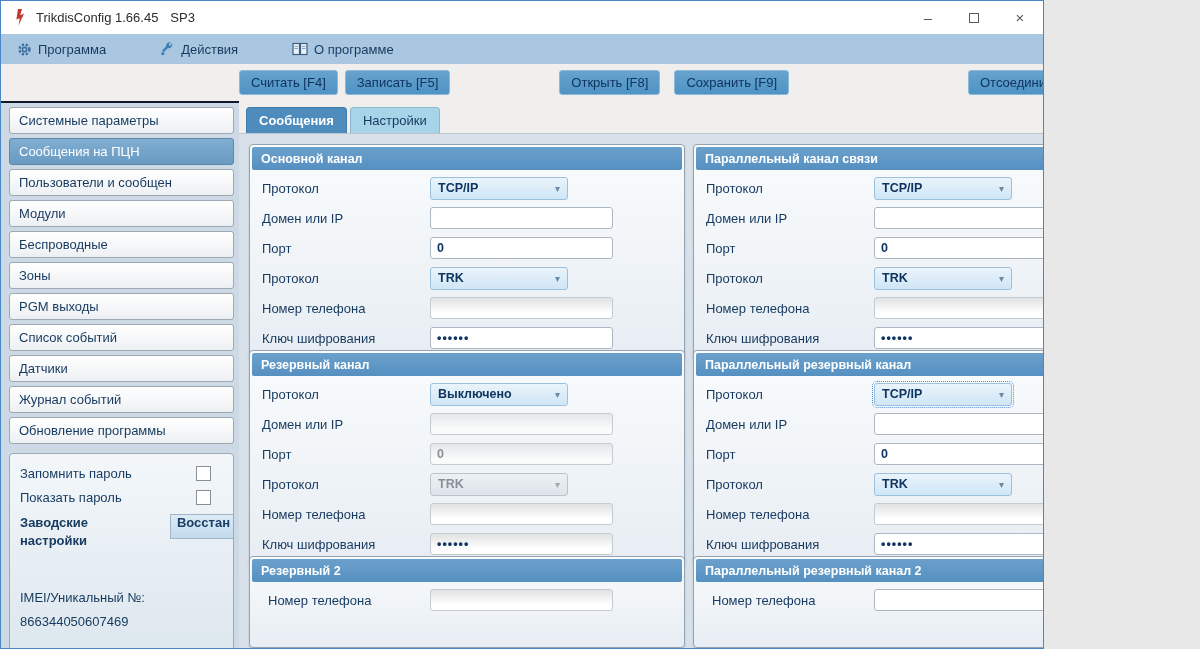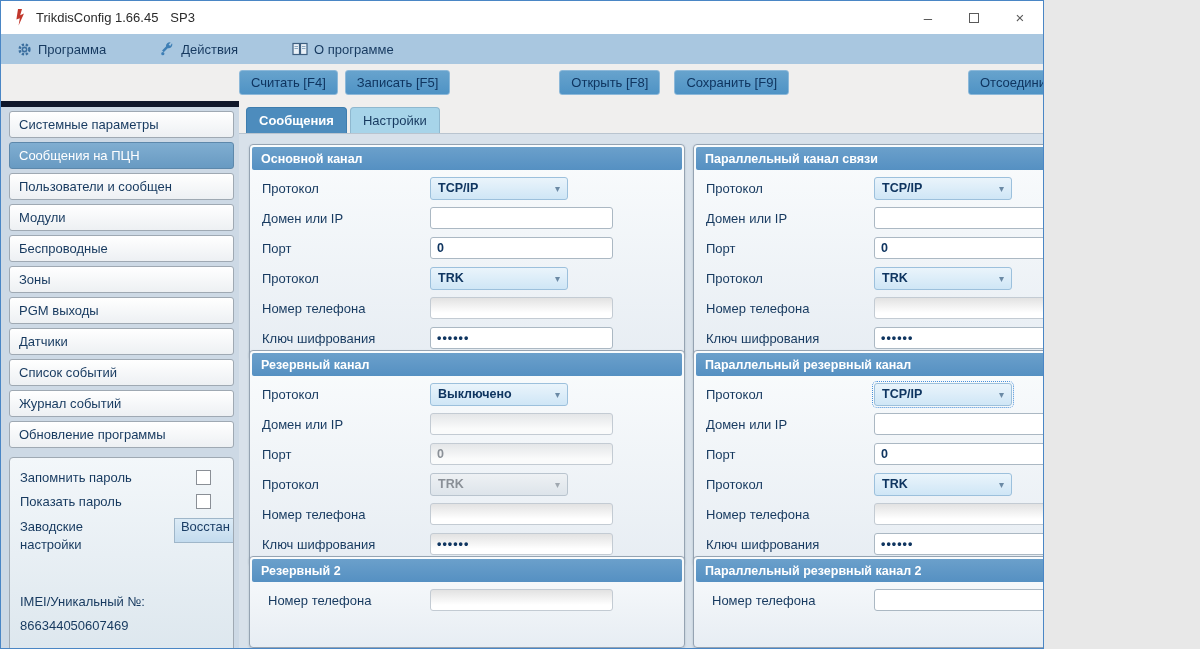--- a/index.html
+++ b/index.html
@@ -21,32 +21,32 @@
   
   .toolbar{height:37px;display:flex;align-items:center;padding-left:238px;flex-shrink:0;}
   .tbtn{height:25px;padding:0 11px;background:linear-gradient(#67a3cd,#4f93c5);border:1px solid #8cb8d9;
     border-radius:3px;color:#0f3560;font-size:13px;display:flex;align-items:center;white-space:nowrap;}
   .tbtn.m1{margin-right:7px;}
   .tbtn.m2{margin-left:109px;}
   .tbtn.m3{margin-left:14px;}
   .tbtn.m4{margin-left:179px;}
   
   .body-row{flex:1;display:flex;overflow:hidden;}
-  .sidebar{width:238px;background:#cdd9e5;border-top:6px solid #0f172a;padding:4px 5px 0 8px;
+  .sidebar{width:238px;background:#cdd9e5;border-top:2px solid #0f172a;padding:4px 5px 0 8px;
     display:flex;flex-direction:column;overflow:hidden;flex-shrink:0;}
   .side-btn{height:27px;margin-bottom:4px;background:linear-gradient(#ffffff,#edf0f3);border:1px solid #9fa9b3;
     border-radius:3px;display:flex;align-items:center;padding-left:9px;font-size:13px;color:#16395f;
     white-space:nowrap;overflow:hidden;flex-shrink:0;}
   .side-btn.selected{background:linear-gradient(#80aed1,#689ac2);color:#ffffff;border-color:#5d88ab;}
   .pw-box{margin-top:5px;flex:1;border:1px solid #9fa9b3;border-radius:4px;
     background:linear-gradient(#f3f7fa,#dde7ee);padding:12px 10px 0 10px;overflow:hidden;margin-bottom:-4px;}
   .pw-row{display:flex;align-items:center;justify-content:space-between;margin-bottom:9px;
     font-size:13px;color:#16395f;padding-right:12px;}
   .checkbox{width:15px;height:15px;background:#ffffff;border:1px solid #8a8f96;flex-shrink:0;}
-  .factory-row{display:flex;justify-content:space-between;align-items:flex-start;font-size:13px;color:#16395f;margin-top:2px;}
+  .factory-row{display:flex;justify-content:space-between;align-items:flex-start;font-size:13px;color:#16395f;margin-top:2px;font-weight:bold;}
   .factory-label{width:92px;line-height:1.4;}
   .restore-btn{height:25px;padding:0 6px;background:linear-gradient(#dcebf6,#c3dbee);border:1px solid #9fb6c9;
     color:#1b3e66;font-size:13px;margin-right:-14px;white-space:nowrap;}
   .imei-label{margin-top:40px;font-size:13px;color:#16395f;}
   .imei-value{margin-top:9px;font-size:13px;color:#16395f;}
   
   .main{flex:1;display:flex;flex-direction:column;padding-top:6px;overflow:hidden;}
   .tabs{display:flex;padding-left:7px;height:26px;flex-shrink:0;}
   .tab{height:26px;padding:0 12px;display:flex;align-items:center;font-size:13px;border-radius:4px 4px 0 0;}
   .tab.active{background:#4d8cbd;color:#ffffff;font-weight:700;border:1px solid #3e7dae;border-bottom:none;}
@@ -160,24 +160,24 @@
       <div class="side-btn">
           <span>Беспроводные</span>
         </div>
       <div class="side-btn">
           <span>Зоны</span>
         </div>
       <div class="side-btn">
           <span>PGM выходы</span>
         </div>
       <div class="side-btn">
+          <span>Список событий</span>
+        </div>
+      <div class="side-btn">
           <span>Датчики</span>
-        </div>
-      <div class="side-btn">
-          <span>Список событий</span>
         </div>
       <div class="side-btn">
           <span>Журнал событий</span>
         </div>
       <div class="side-btn">
           <span>Обновление программы</span>
         </div>
 
       <div class="pw-box">
         <div class="pw-row">

